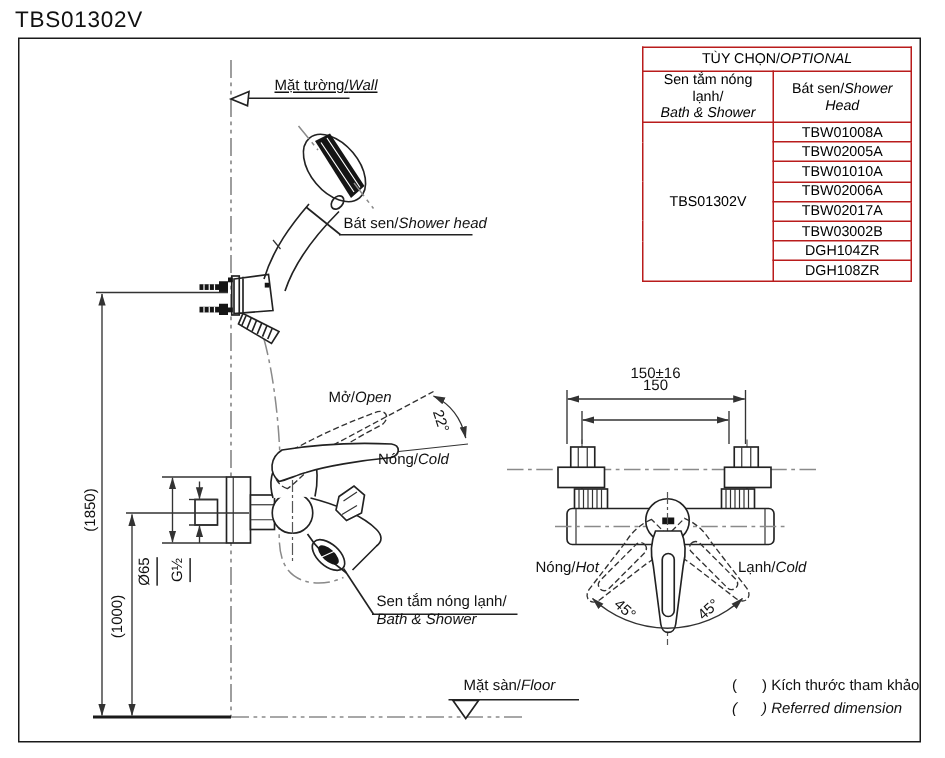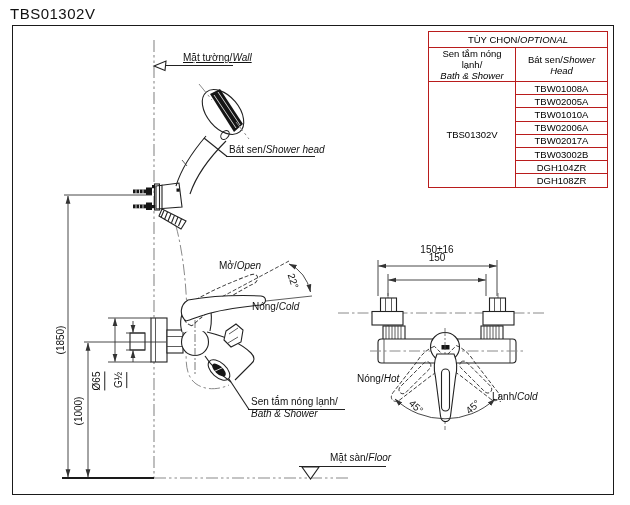--- a/index.html
+++ b/index.html
@@ -192,37 +192,39 @@
 
 <div class="lbl" style="left:188px;top:260px;padding-left:31px;"><span>Mở/</span><span class="it">Open</span></div>
 
 <div class="lbl" style="left:252px;top:301px;"><span>Nóng/</span><span class="it">Cold</span></div>
 
 <div class="lbl" style="left:251px;top:396px;">
   <div>Sen tắm nóng lạnh/</div>
   <div class="it">Bath &amp; Shower</div>
 </div>
 
-<div class="lbl" style="left:330px;top:452px;"><span>Mặt sàn/</span><span class="it">Floor</span></div>
+<div class="lbl" style="left:309px;top:452px;"><span>Mặt sàn/</span><span class="it">Floor</span></div>
 
 <div class="lbl" style="left:357px;top:373px;text-align:center;"><span>Nóng/</span><span class="it">Hot</span></div>
 
-<div class="lbl" style="left:492px;top:391px;"><span>Lạnh/</span><span class="it">Cold</span></div>
+<div class="lbl" style="left:492px;top:373px;"><span>Lạnh/</span><span class="it">Cold</span></div>
 
 <div class="lbl" style="left:61px;top:340px;transform:translate(-50%,-50%) rotate(-90deg);">(1850)</div>
 <div class="lbl" style="left:79px;top:411px;transform:translate(-50%,-50%) rotate(-90deg);">(1000)</div>
 <div class="lbl u" style="left:98px;top:381px;transform:translate(-50%,-50%) rotate(-90deg);">Ø65</div>
 <div class="lbl u" style="left:120px;top:380px;transform:translate(-50%,-50%) rotate(-90deg);">G½</div>
 <div class="lbl" style="left:437px;top:244px;transform:translateX(-50%);">150±16</div>
 <div class="lbl" style="left:437px;top:252px;transform:translateX(-50%);">150</div>
 <div class="lbl" style="left:293px;top:281px;transform:translate(-50%,-50%) rotate(72deg);">22°</div>
 <div class="lbl" style="left:416px;top:407px;transform:translate(-50%,-50%) rotate(42deg);">45°</div>
 <div class="lbl" style="left:473px;top:407px;transform:translate(-50%,-50%) rotate(-42deg);">45°</div>
 
 <div class="lbl" style="left:488px;top:450px;line-height:15px;">
+  <div>(&nbsp;&nbsp;&nbsp;&nbsp;&nbsp;&nbsp;) Kích thước tham khảo</div>
+  <div class="it">(&nbsp;&nbsp;&nbsp;&nbsp;&nbsp;&nbsp;) Referred dimension</div>
 </div>
 
 <table id="opt-table">
   <colgroup>
       <col class="c1">
       <col class="c2">
     </colgroup>
   <tbody>
       <tr class="h1">
         <th colspan="2"><span>TÙY CHỌN/</span><span class="it">OPTIONAL</span></th>

